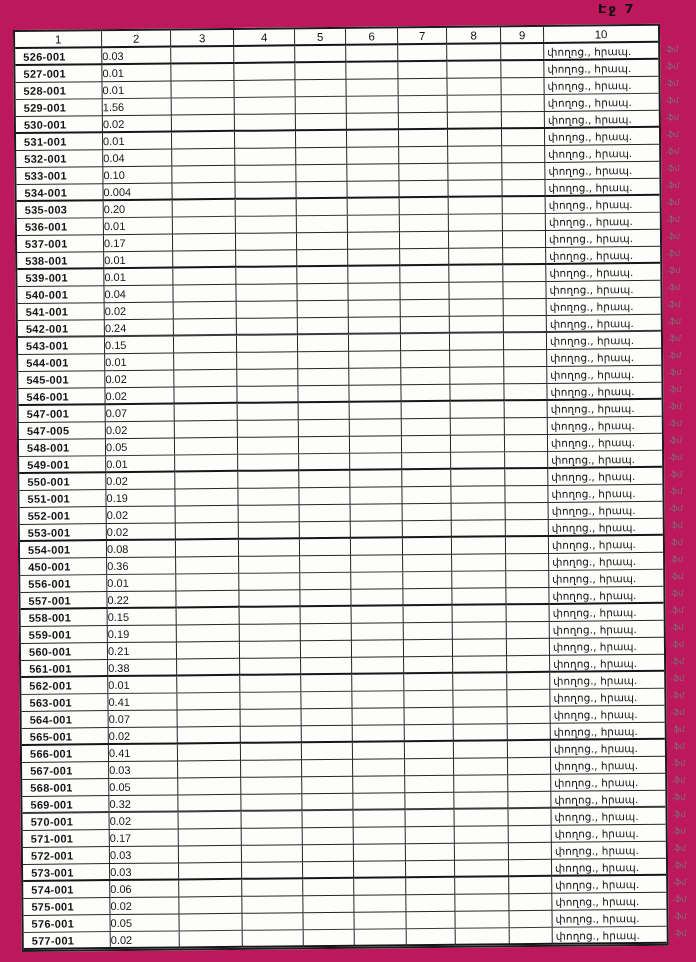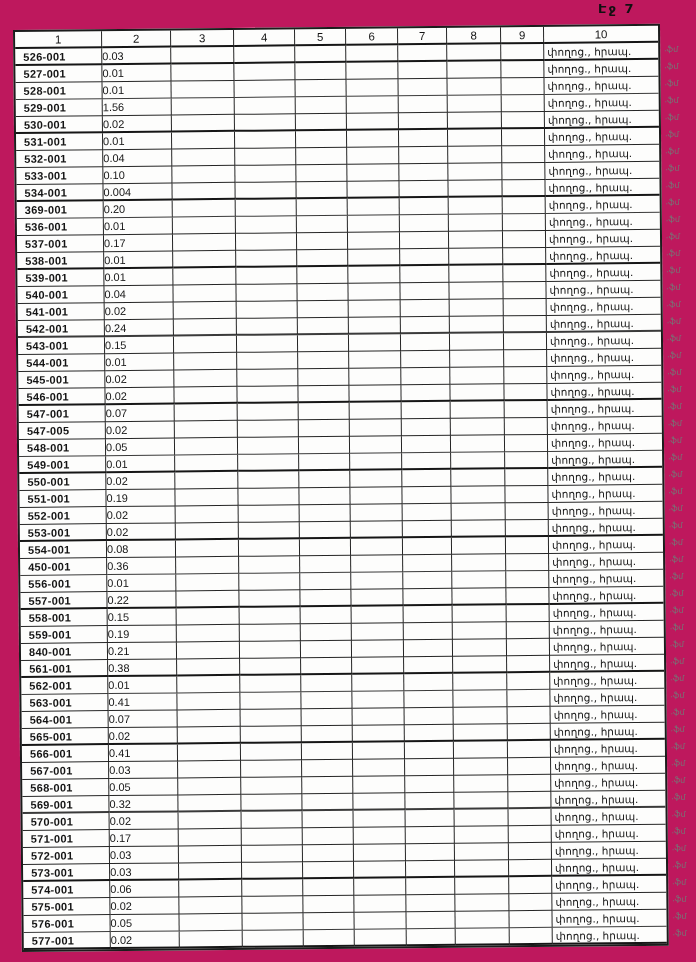--- a/index.html
+++ b/index.html
@@ -178,21 +178,21 @@
     <div class="cell c4"></div>
     <div class="cell c5"></div>
     <div class="cell c6"></div>
     <div class="cell c7"></div>
     <div class="cell c8"></div>
     <div class="cell c9 cat">փողոց., հրապ.</div>
     <span class="mark">.ֆմ</span>
   </div>
 
   <div class="row">
-    <div class="cell c0 id">369-001</div>
+    <div class="cell c0 id">535-003</div>
     <div class="cell c1 val">0.20</div>
     <div class="cell c2"></div>
     <div class="cell c3"></div>
     <div class="cell c4"></div>
     <div class="cell c5"></div>
     <div class="cell c6"></div>
     <div class="cell c7"></div>
     <div class="cell c8"></div>
     <div class="cell c9 cat">փողոց., հրապ.</div>
     <span class="mark">.ֆմ</span>
@@ -542,21 +542,21 @@
     <div class="cell c4"></div>
     <div class="cell c5"></div>
     <div class="cell c6"></div>
     <div class="cell c7"></div>
     <div class="cell c8"></div>
     <div class="cell c9 cat">փողոց., հրապ.</div>
     <span class="mark">.ֆմ</span>
   </div>
 
   <div class="row">
-    <div class="cell c0 id">840-001</div>
+    <div class="cell c0 id">560-001</div>
     <div class="cell c1 val">0.21</div>
     <div class="cell c2"></div>
     <div class="cell c3"></div>
     <div class="cell c4"></div>
     <div class="cell c5"></div>
     <div class="cell c6"></div>
     <div class="cell c7"></div>
     <div class="cell c8"></div>
     <div class="cell c9 cat">փողոց., հրապ.</div>
     <span class="mark">.ֆմ</span>

